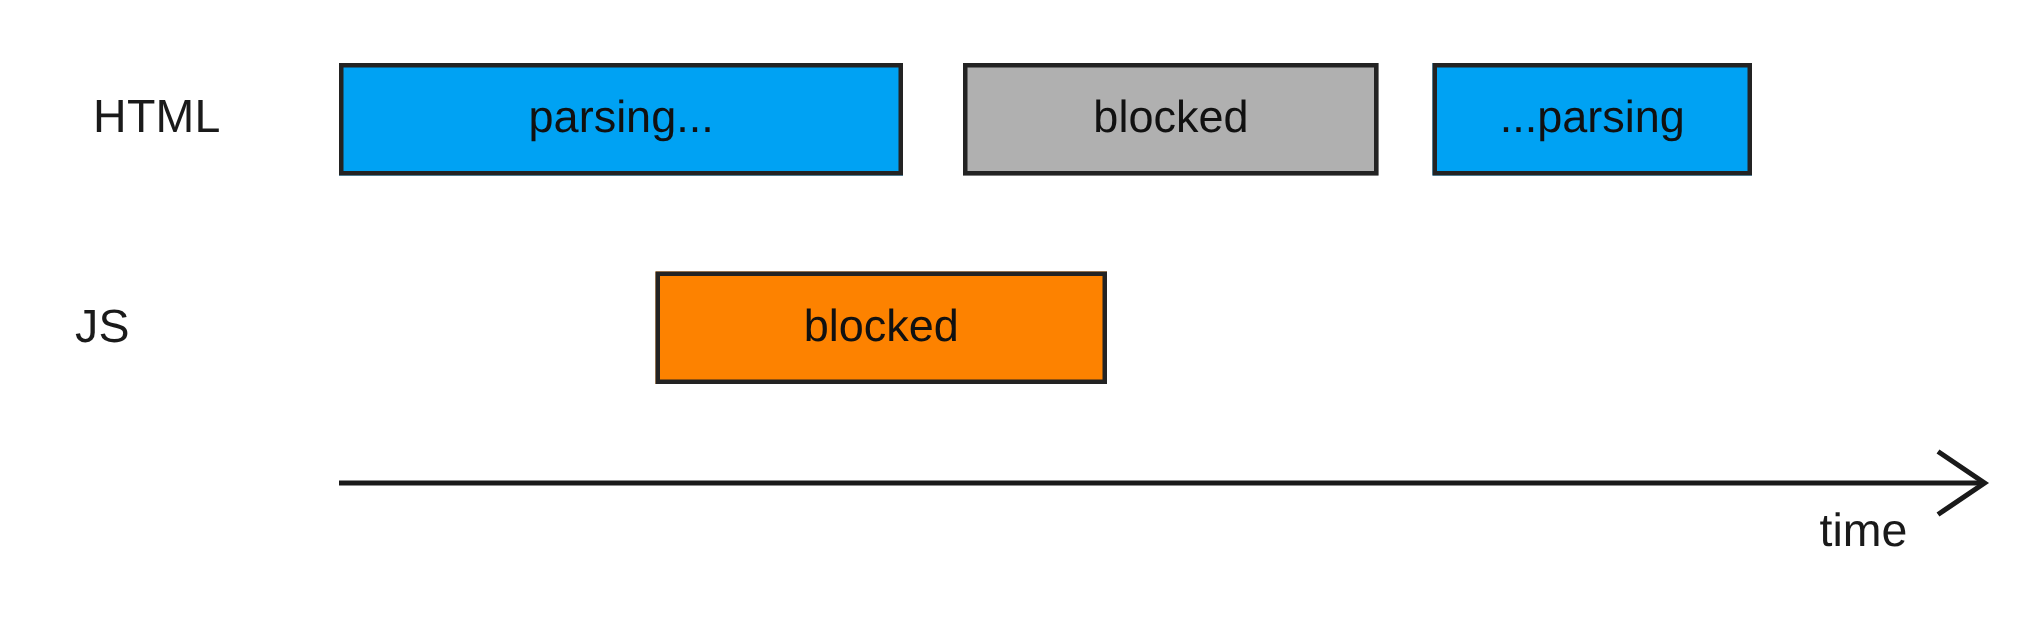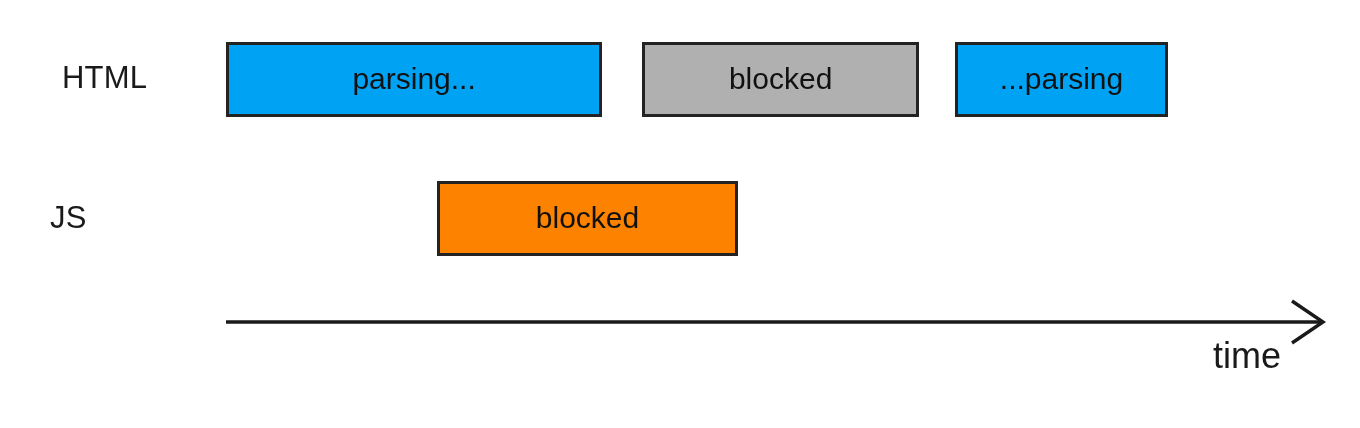--- a/index.html
+++ b/index.html
@@ -79,21 +79,21 @@
     top: 296px;
     width: 1120px;
     height: 56px;
   }
   #time-axis svg { display: block; }
 
   #time-label {
     position: absolute;
     left: 1213px;
     top: 338px;
-    font-size: 36px;
+    font-size: 31px;
     line-height: 1;
     color: #1a1a1a;
     white-space: nowrap;
   }
 </style>
 </head>
 <body>
 
 <div id="canvas">
 

